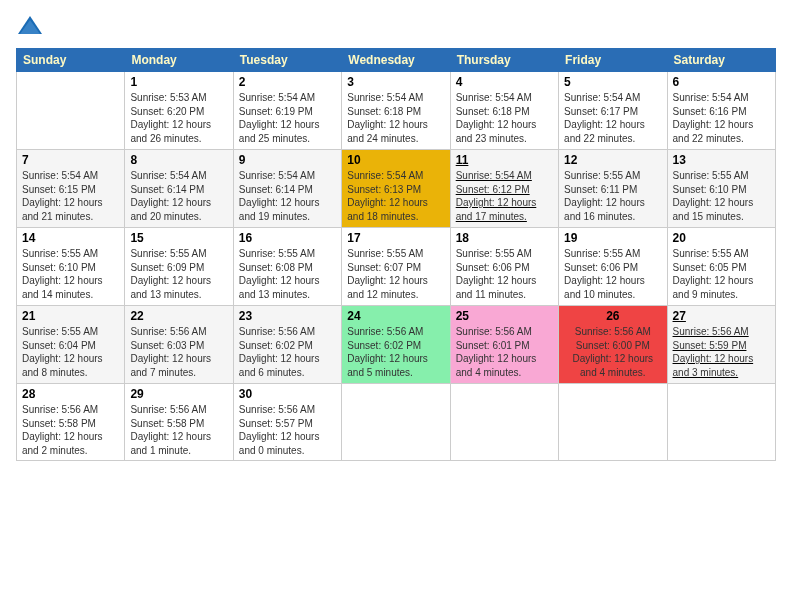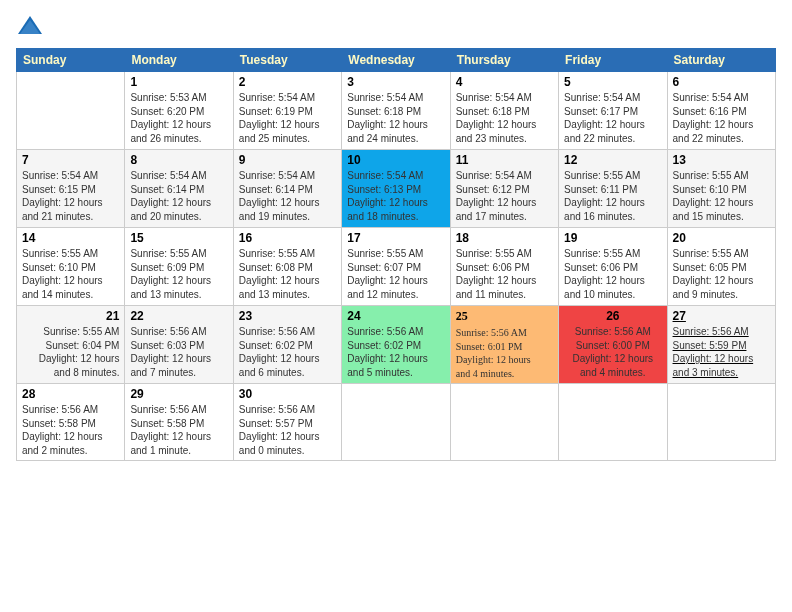--- a/index.html
+++ b/index.html
@@ -167,25 +167,25 @@
             <div class="cell-text">Sunrise: 5:54 AM<br>Sunset: 6:15 PM<br>Daylight: 12 hours<br>and 21 minutes.</div>
           </td>
           <td style="background: rgb(245, 245, 245);">
             <span class="day-num">8</span>
             <div class="cell-text">Sunrise: 5:54 AM<br>Sunset: 6:14 PM<br>Daylight: 12 hours<br>and 20 minutes.</div>
           </td>
           <td style="background: rgb(245, 245, 245);">
             <span class="day-num">9</span>
             <div class="cell-text">Sunrise: 5:54 AM<br>Sunset: 6:14 PM<br>Daylight: 12 hours<br>and 19 minutes.</div>
           </td>
-          <td style="background: #0ea5e9;">
+          <td style="background: #eab308;">
             <span class="day-num">10</span>
             <div class="cell-text">Sunrise: 5:54 AM<br>Sunset: 6:13 PM<br>Daylight: 12 hours<br>and 18 minutes.</div>
           </td>
-          <td style="background: rgb(245, 245, 245);">
+          <td style="background: rgb(245, 245, 245); text-decoration: underline;">
             <span class="day-num">11</span>
             <div class="cell-text">Sunrise: 5:54 AM<br>Sunset: 6:12 PM<br>Daylight: 12 hours<br>and 17 minutes.</div>
           </td>
           <td style="background: rgb(245, 245, 245);">
             <span class="day-num">12</span>
             <div class="cell-text">Sunrise: 5:55 AM<br>Sunset: 6:11 PM<br>Daylight: 12 hours<br>and 16 minutes.</div>
           </td>
           <td style="background: rgb(245, 245, 245);">
             <span class="day-num">13</span>
             <div class="cell-text">Sunrise: 5:55 AM<br>Sunset: 6:10 PM<br>Daylight: 12 hours<br>and 15 minutes.</div>
@@ -215,37 +215,37 @@
           <td>
             <span class="day-num">19</span>
             <div class="cell-text">Sunrise: 5:55 AM<br>Sunset: 6:06 PM<br>Daylight: 12 hours<br>and 10 minutes.</div>
           </td>
           <td>
             <span class="day-num">20</span>
             <div class="cell-text">Sunrise: 5:55 AM<br>Sunset: 6:05 PM<br>Daylight: 12 hours<br>and 9 minutes.</div>
           </td>
         </tr>
         <tr>
-          <td style="background: rgb(245, 245, 245); text-align: right;">
+          <td style="background: rgb(245, 245, 245);">
             <span class="day-num">21</span>
             <div class="cell-text">Sunrise: 5:55 AM<br>Sunset: 6:04 PM<br>Daylight: 12 hours<br>and 8 minutes.</div>
           </td>
           <td style="background: rgb(245, 245, 245);">
             <span class="day-num">22</span>
             <div class="cell-text">Sunrise: 5:56 AM<br>Sunset: 6:03 PM<br>Daylight: 12 hours<br>and 7 minutes.</div>
           </td>
           <td style="background: rgb(245, 245, 245);">
             <span class="day-num">23</span>
             <div class="cell-text">Sunrise: 5:56 AM<br>Sunset: 6:02 PM<br>Daylight: 12 hours<br>and 6 minutes.</div>
           </td>
           <td style="background: #86efac;">
             <span class="day-num">24</span>
             <div class="cell-text">Sunrise: 5:56 AM<br>Sunset: 6:02 PM<br>Daylight: 12 hours<br>and 5 minutes.</div>
           </td>
-          <td style="background: #fdba74; font-family: Liberation Serif, serif;">
+          <td style="background: #f9a8d4;">
             <span class="day-num">25</span>
             <div class="cell-text">Sunrise: 5:56 AM<br>Sunset: 6:01 PM<br>Daylight: 12 hours<br>and 4 minutes.</div>
           </td>
           <td style="background: #ef4444; text-align: center;">
             <span class="day-num">26</span>
             <div class="cell-text">Sunrise: 5:56 AM<br>Sunset: 6:00 PM<br>Daylight: 12 hours<br>and 4 minutes.</div>
           </td>
           <td style="background: rgb(245, 245, 245); text-decoration: underline;">
             <span class="day-num">27</span>
             <div class="cell-text">Sunrise: 5:56 AM<br>Sunset: 5:59 PM<br>Daylight: 12 hours<br>and 3 minutes.</div>

